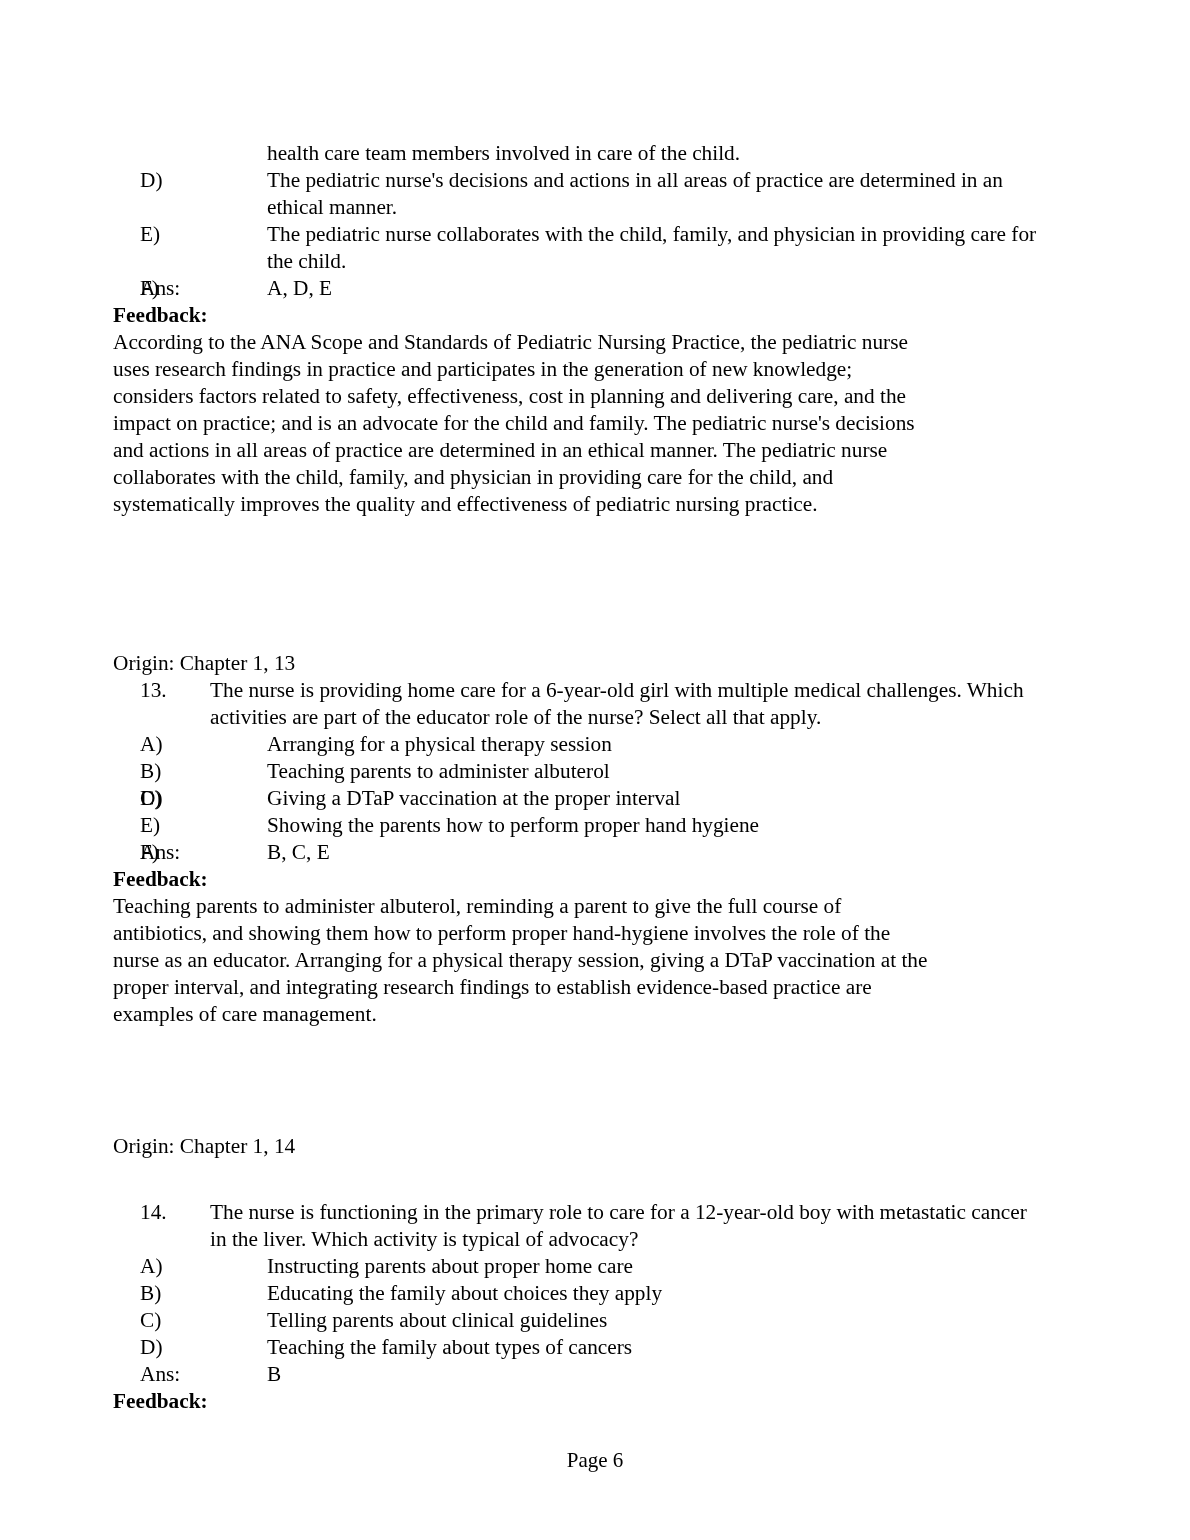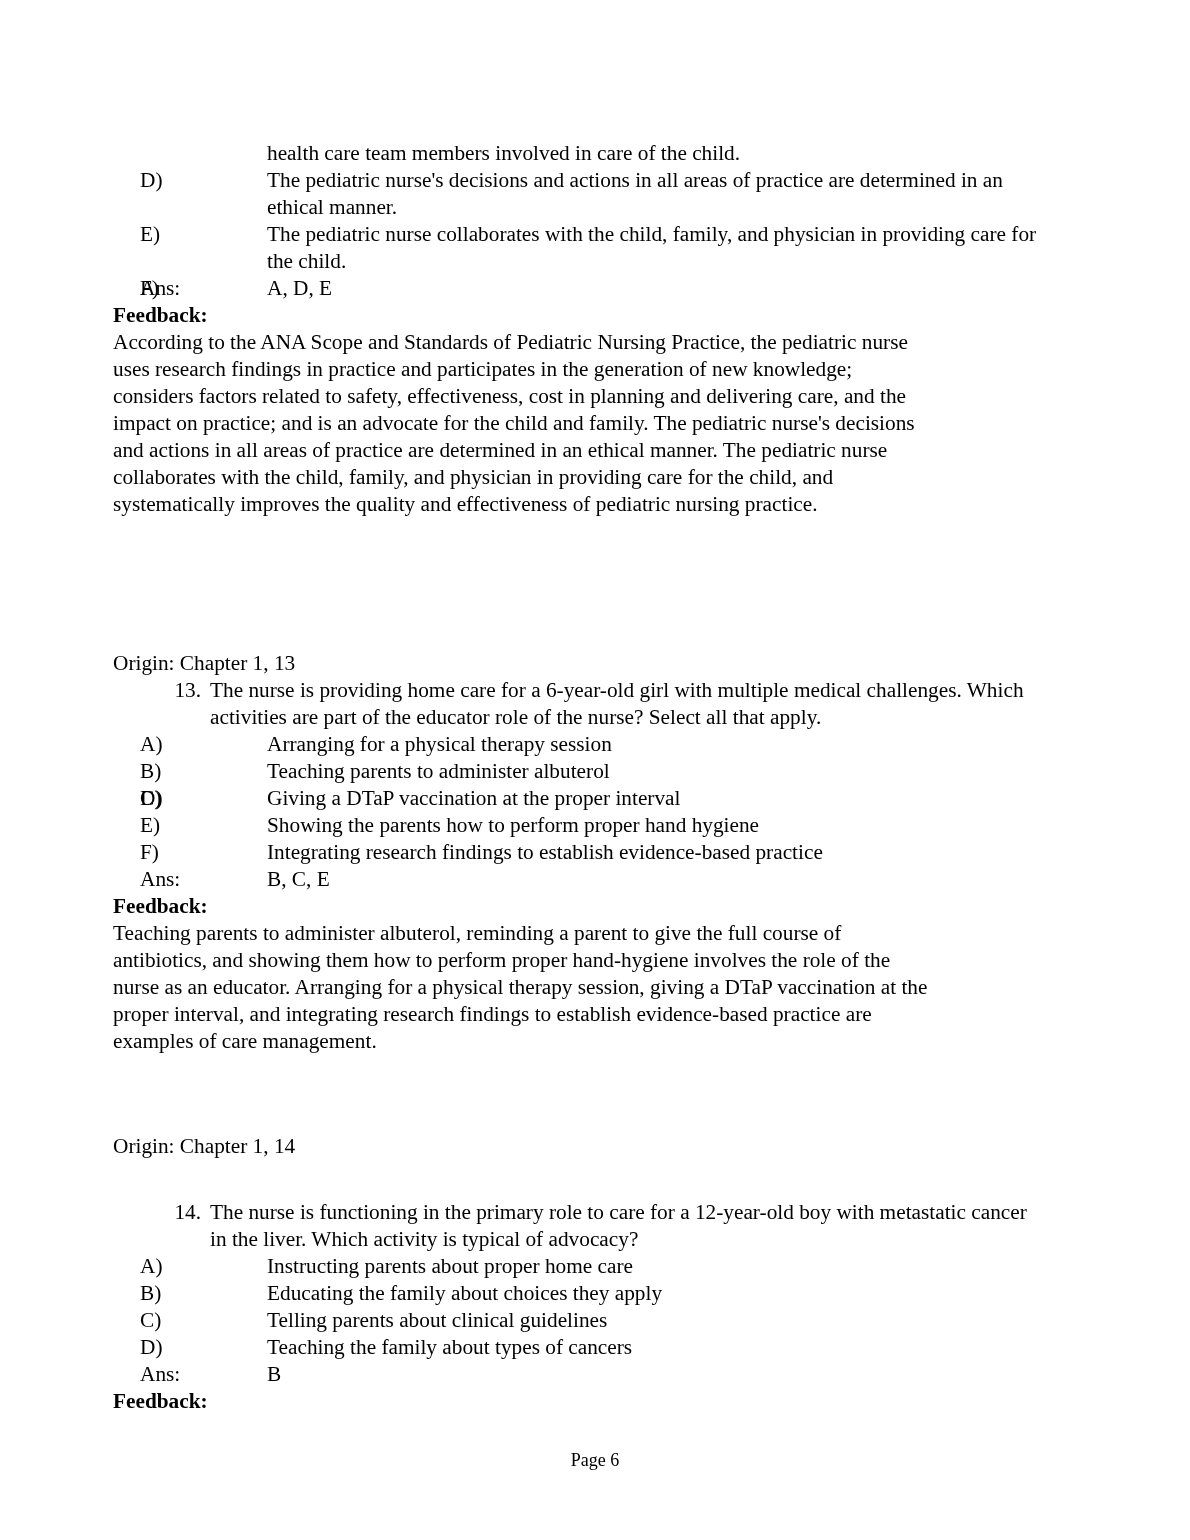--- a/index.html
+++ b/index.html
@@ -7,24 +7,24 @@
       width: 1190px; height: 1540px; position: relative; overflow: hidden;
       font-family: "Liberation Serif", serif; font-size: 21.3px; color: #000;
       line-height: 27px;
     }
     .page { position: absolute; left: 0; top: 0; width: 1190px; height: 1540px; }
     .block { position: absolute; left: 0; width: 1122px; }
     .row { position: relative; }
     .lbl { position: absolute; left: 140px; top: 0; }
     .opt { margin-left: 267px; width: 775px; }
     .ind { margin-left: 113px; width: 830px; }
-    .qnum { position: absolute; left: 140px; width: 61px; text-align: right; top: 0; }
+    .qnum { position: absolute; left: 140px; width: 61px; top: 0; }
     .qtext { margin-left: 210px; width: 840px; }
     .bold { font-weight: bold; }
-    .footer { position: absolute; top: 1447px; left: 0; width: 1190px; text-align: center; font-size: 18px; }
+    .footer { position: absolute; top: 1447px; left: 0; width: 1190px; text-align: center; font-size: 21px; }
   </style>
 </head>
 <body>
 
 <div class="page">
 
   <div class="block" style="top:140px;">
     <div class="row">
       <div class="opt">health care team members involved in care of the child.</div>
     </div>
@@ -67,21 +67,20 @@
     <div class="row">
       <span class="lbl">D)</span>
       <div class="opt">Giving a DTaP vaccination at the proper interval</div>
     </div>
     <div class="row">
       <span class="lbl">E)</span>
       <div class="opt">Showing the parents how to perform proper hand hygiene</div>
     </div>
     <div class="row">
       <span class="lbl">F)</span>
-      <div class="opt">Integrating research findings to establish evidence-based practice</div>
     </div>
     <div class="row">
       <span class="lbl">Ans:</span>
       <div class="opt">B, C, E</div>
     </div>
     <div class="row ind bold">Feedback:</div>
     <div class="row ind" style="width:825px;">Teaching parents to administer albuterol, reminding a parent to give the full course of antibiotics, and showing them how to perform proper hand-hygiene involves the role of the nurse as an educator. Arranging for a physical therapy session, giving a DTaP vaccination at the proper interval, and integrating research findings to establish evidence-based practice are examples of care management.</div>
   </div>
 
   <div class="block" style="top:1133px;">

